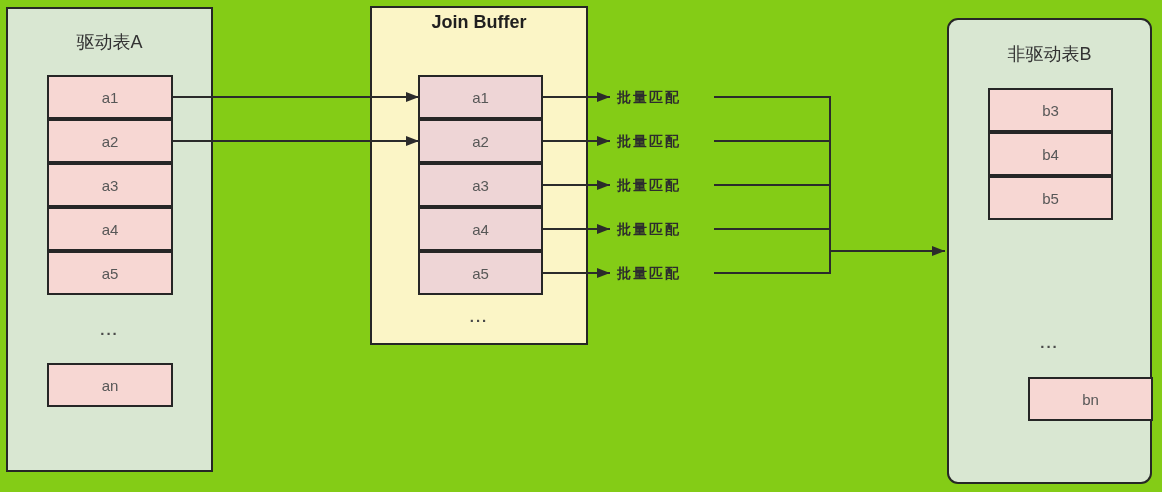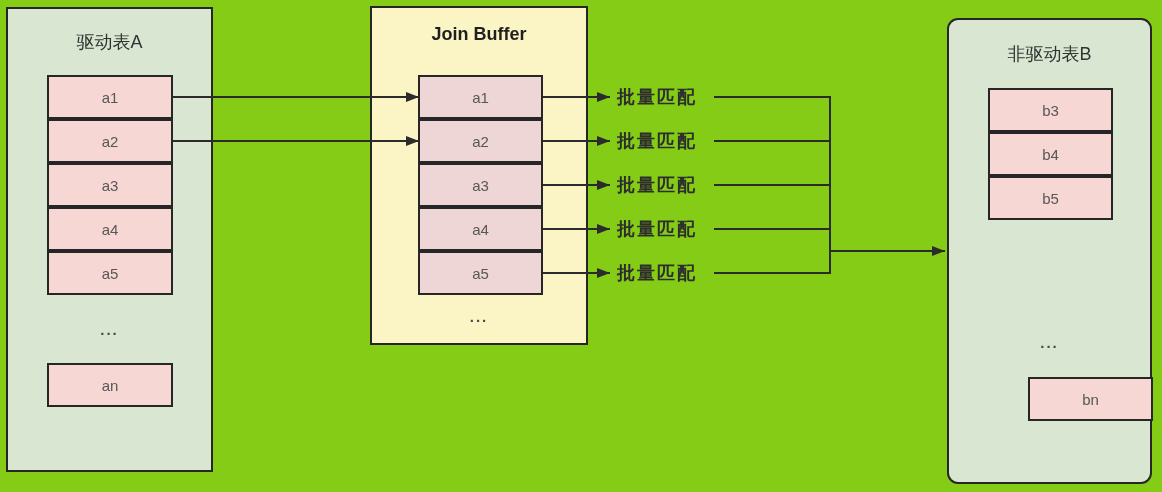--- a/index.html
+++ b/index.html
@@ -9,21 +9,21 @@
   }
   .panel{position:absolute;border:2px solid #262626;box-sizing:border-box;}
   .green{background:#d9e7d2;}
   .yellow{background:#fbf5c6;}
   #panelA{left:6px;top:7px;width:207px;height:465px;}
   #panelJB{left:370px;top:6px;width:218px;height:339px;}
   #panelB{left:947px;top:18px;width:205px;height:466px;border-radius:11px;}
 
   .panel-title{position:absolute;left:0;right:0;text-align:center;font-size:18px;color:#333333;}
   #panelA .panel-title{top:21px;}
-  #panelJB .panel-title{top:16px;font-weight:bold;color:#1f1f1f;}
+  #panelJB .panel-title{top:4px;font-weight:bold;color:#1f1f1f;}
   #panelB .panel-title{top:22px;}
 
   .rows{position:absolute;}
   #panelA .rows{left:39px;top:66px;width:126px;}
   #panelJB .rows{left:46px;top:67px;width:125px;}
   #panelB .rows{left:39px;top:68px;width:125px;}
 
   .row{
     height:44px;border:2px solid #262626;box-sizing:border-box;
     display:flex;align-items:center;justify-content:center;
@@ -39,21 +39,21 @@
   #panelA .ellipsis{top:312px;}
   #panelJB .ellipsis{top:300px;}
   #panelB .ellipsis{top:314px;}
 
   .last-row{position:absolute;}
   #panelA .last-row{left:39px;top:354px;width:126px;}
   #panelB .last-row{left:39px;top:357px;width:125px;margin-left:40px;}
 
   .match-label{
     position:absolute;left:617px;height:26px;line-height:26px;
-    font-size:18px;font-weight:600;color:#2d2d2d;letter-spacing:2px;white-space:nowrap;
+    font-size:14px;font-weight:600;color:#2d2d2d;letter-spacing:2px;white-space:nowrap;
   }
   #match1{top:84px;}
   #match2{top:128px;}
   #match3{top:172px;}
   #match4{top:216px;}
   #match5{top:260px;}
 
   svg.overlay{position:absolute;left:0;top:0;width:1162px;height:492px;pointer-events:none;}
   svg.overlay line{stroke:#2b2b2b;stroke-width:2;}
 </style>

